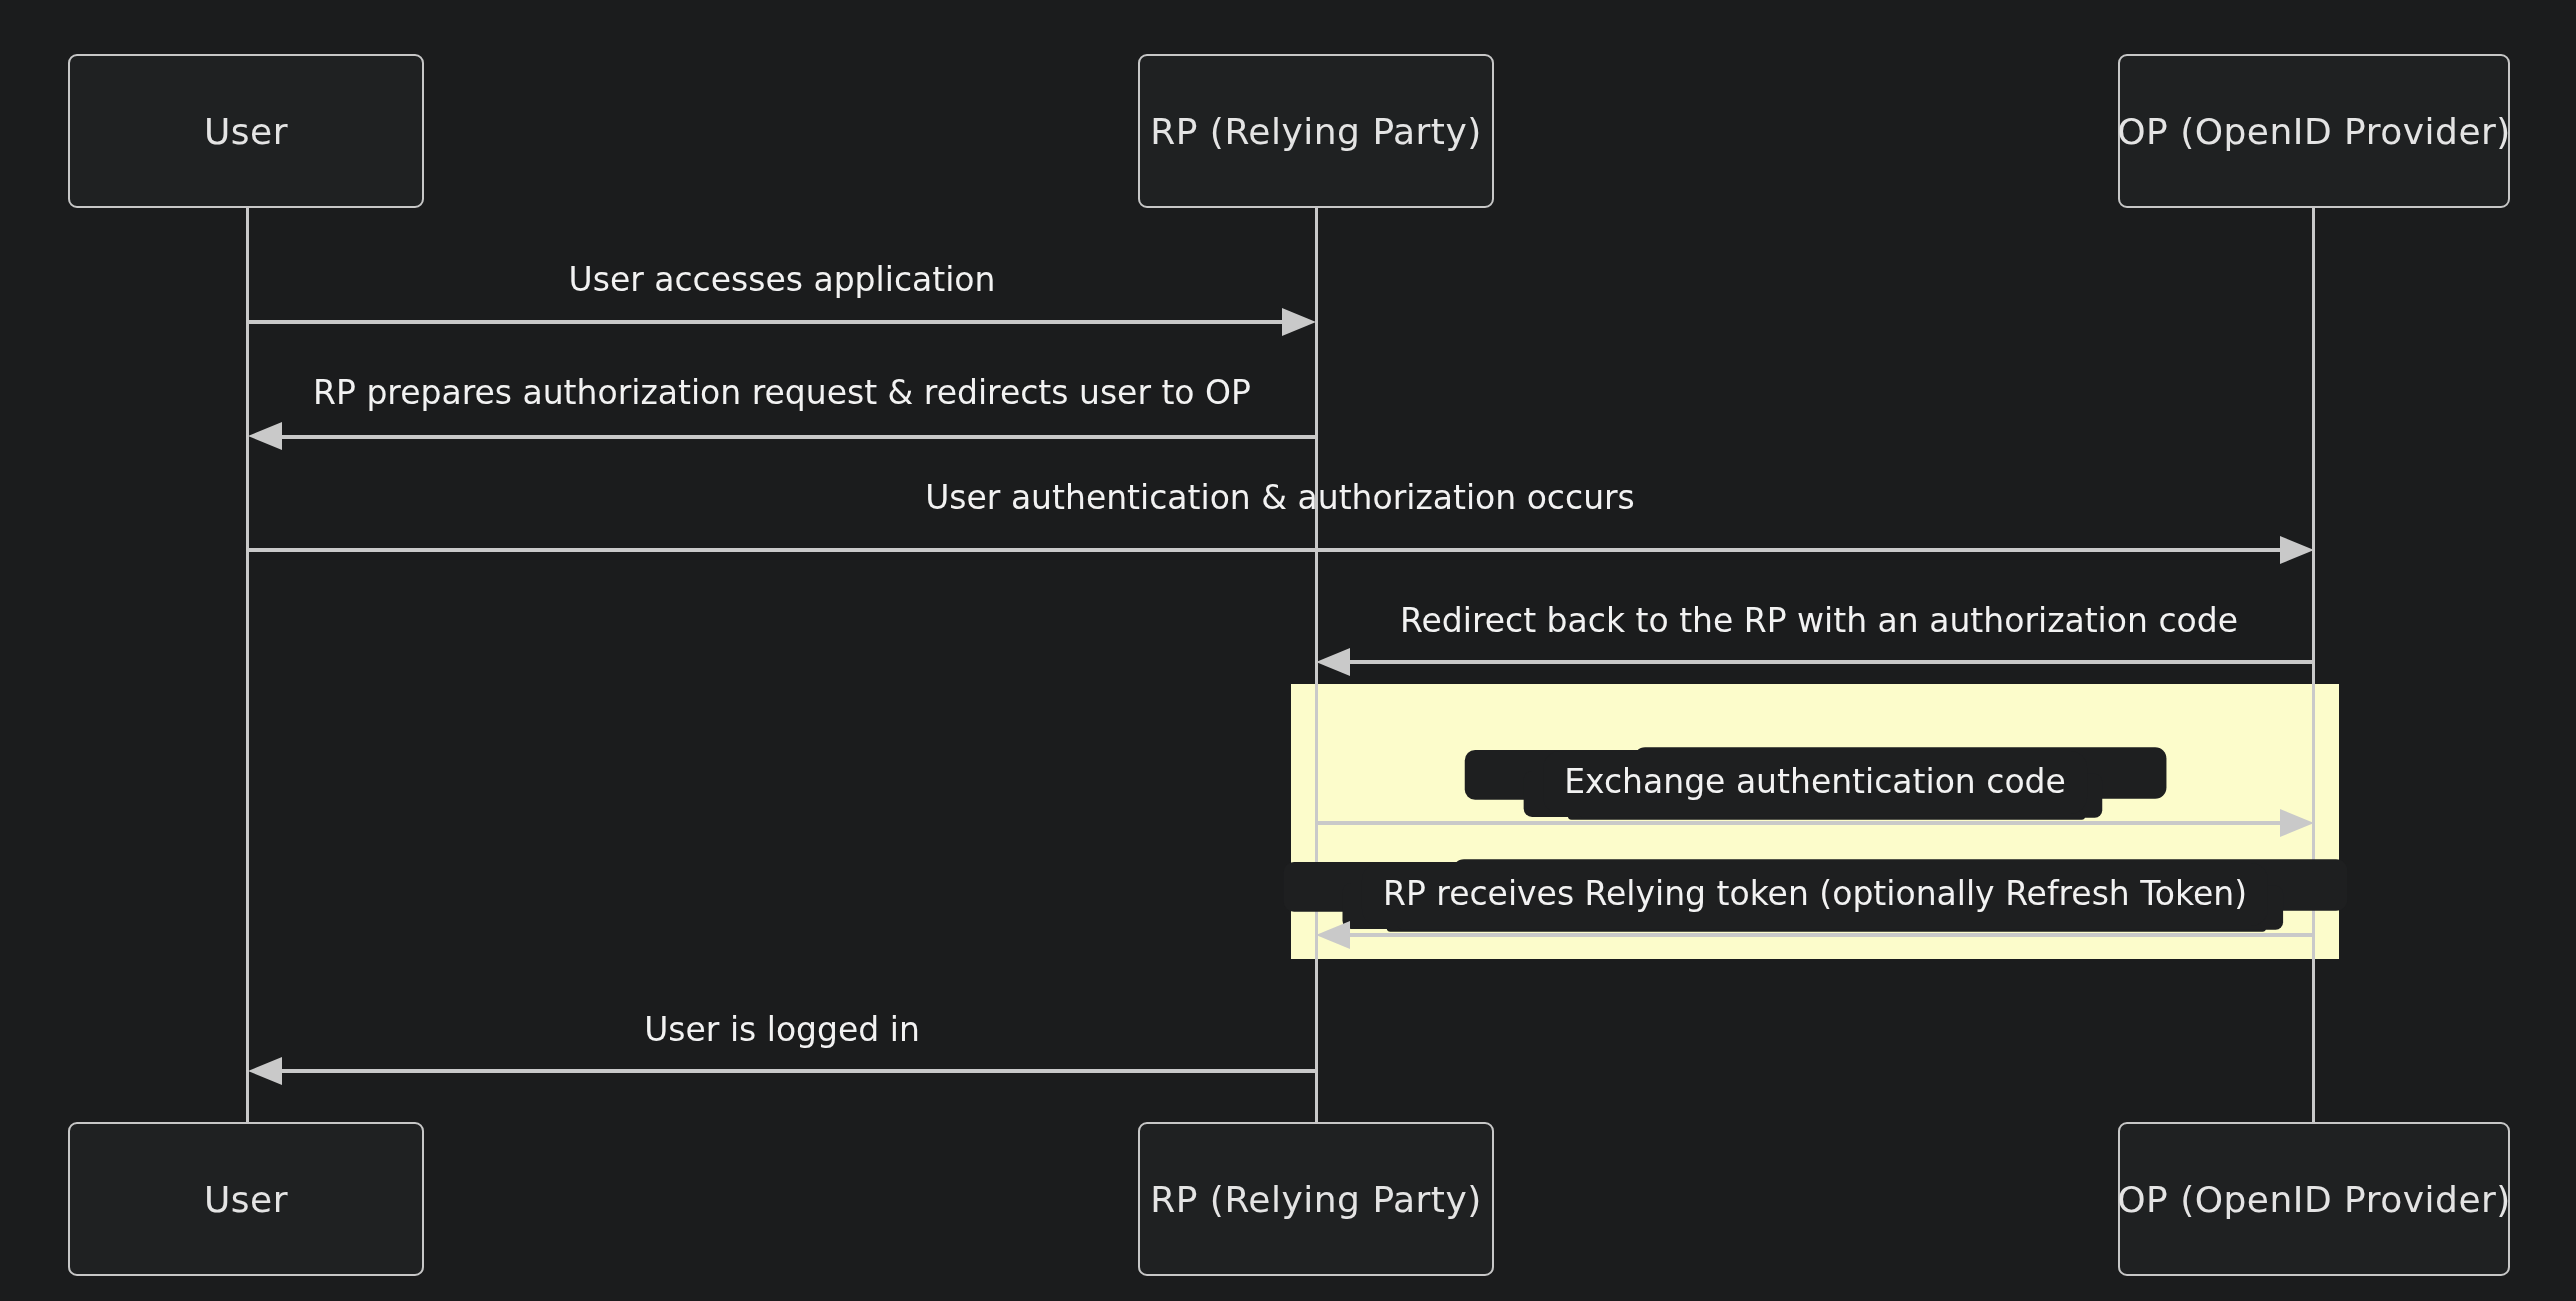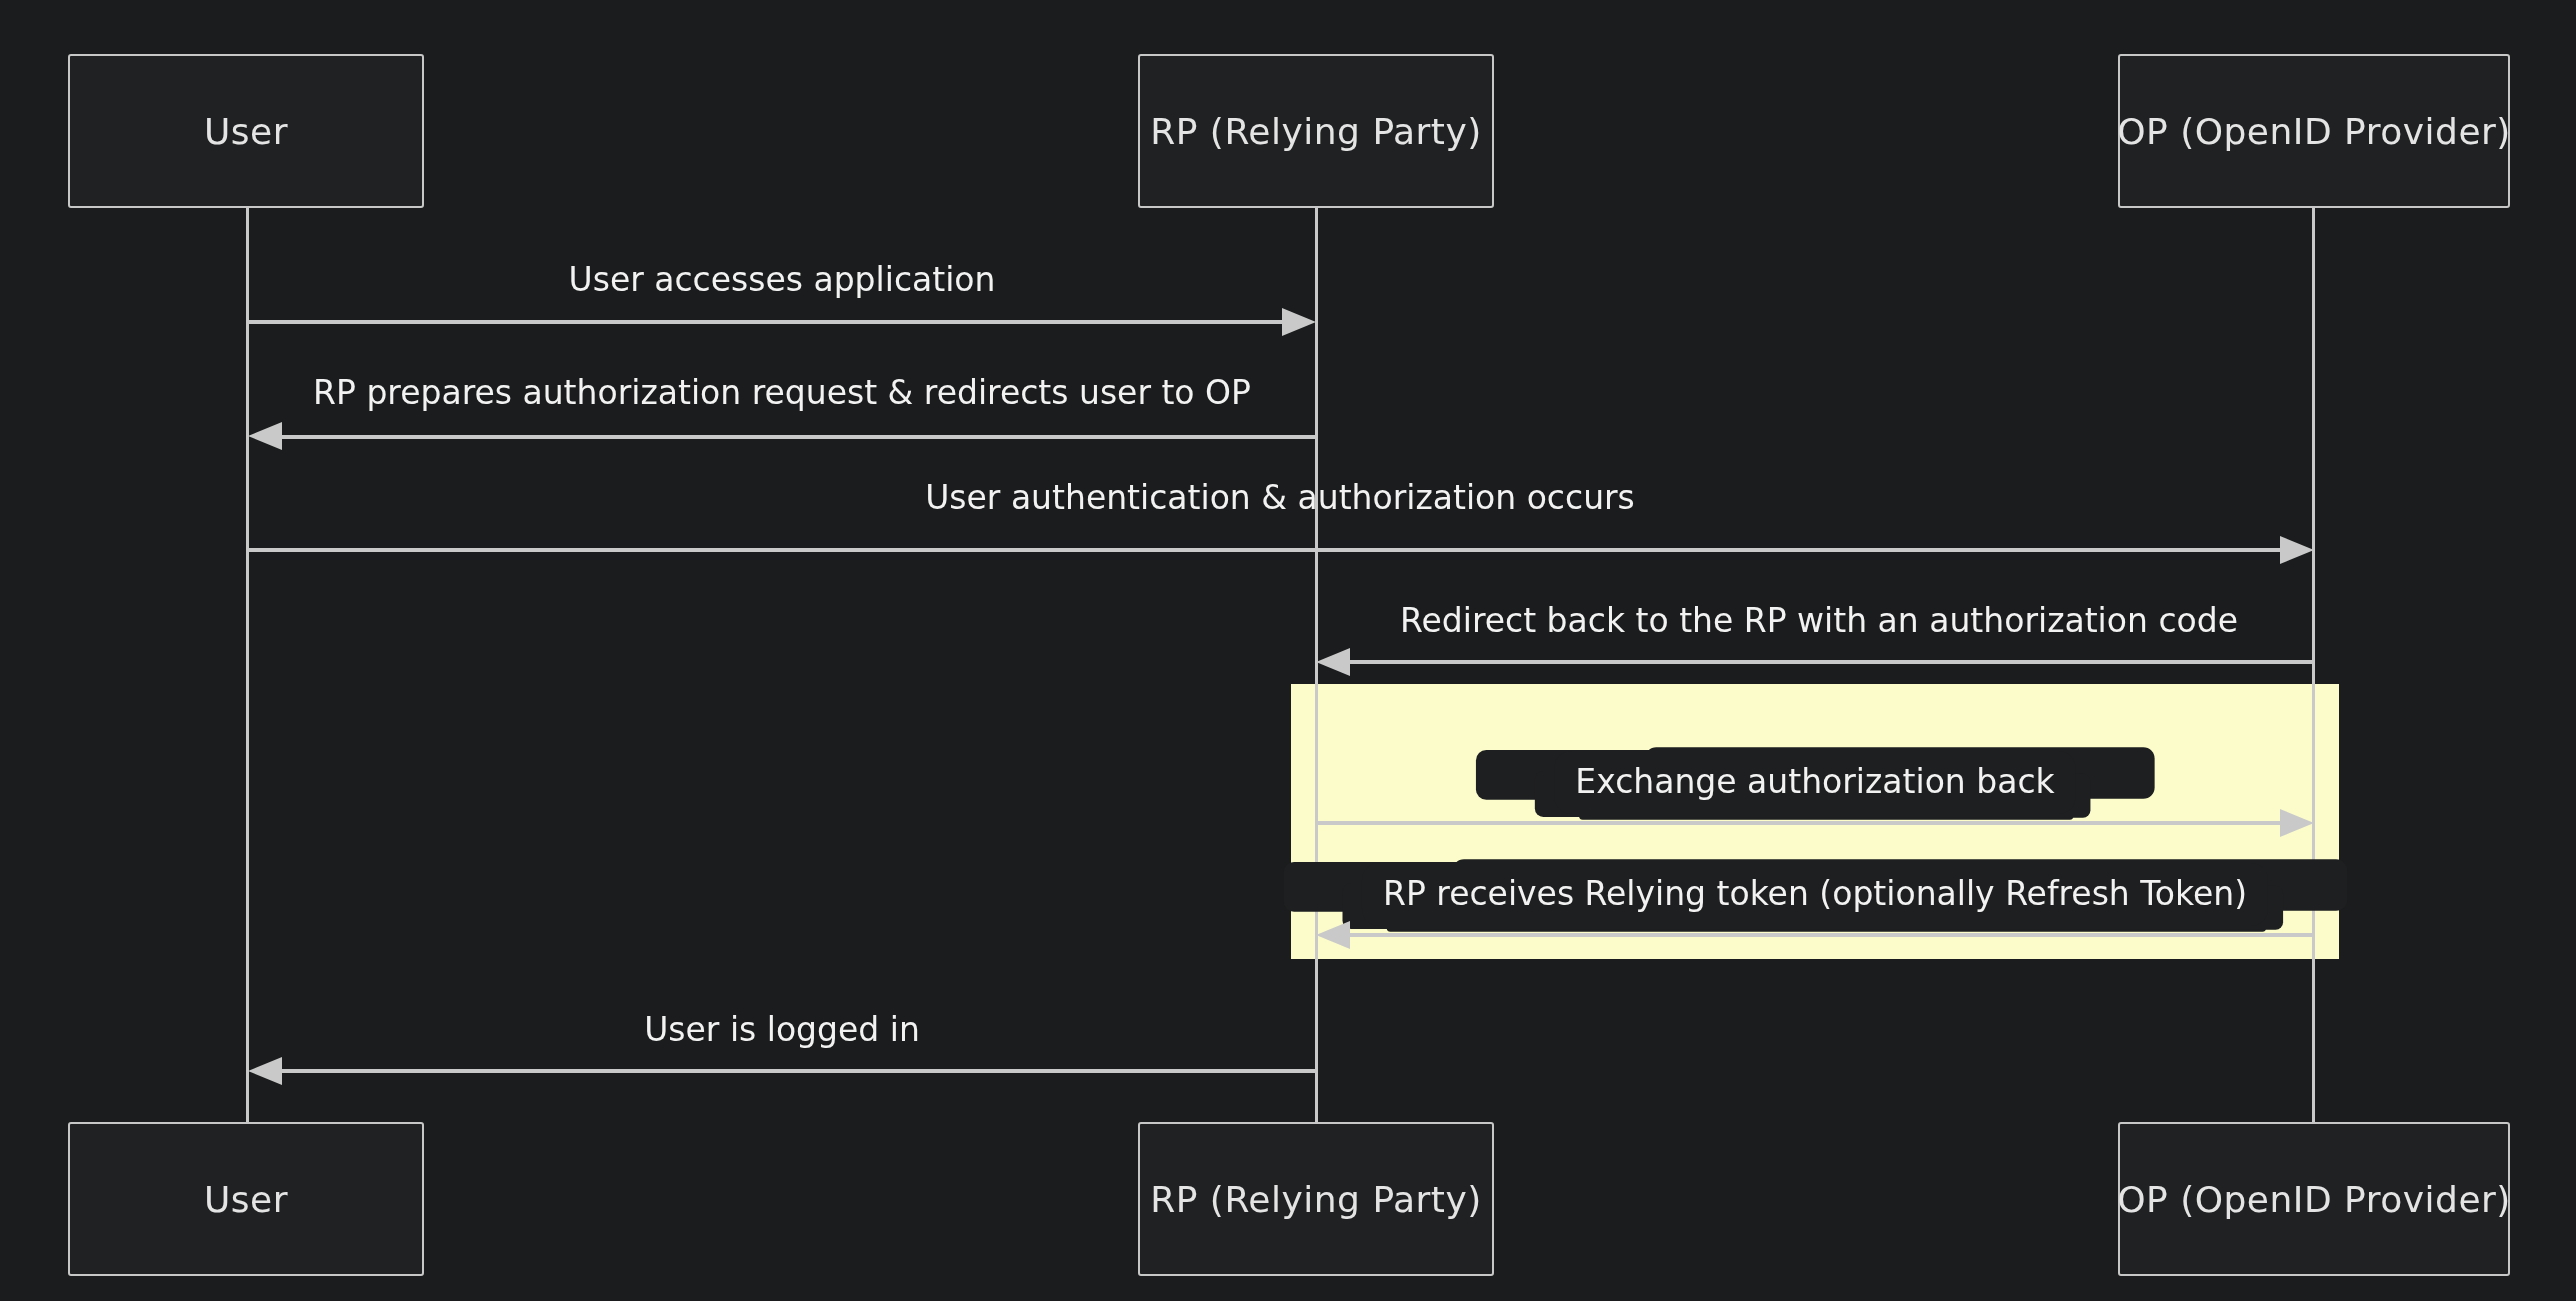--- a/index.html
+++ b/index.html
@@ -39,21 +39,21 @@
     height: 915px;
     background: var(--line);
   }
 
   
   .actor {
     position: absolute;
     height: 154px;
     background: var(--actor_fill);
     border: 2.8px solid var(--actor_border);
-    border-radius: 3px;
+    border-radius: 9px;
     display: flex;
     align-items: center;
     justify-content: center;
   }
   .actor span {
     color: var(--actor_text);
     font-size: 36px;
     letter-spacing: 0.5px;
     white-space: nowrap;
   }
@@ -136,21 +136,21 @@
   <div class="arrow-head left" style="left:248px; top:422px"></div>
 
   <div class="msg-label" style="left:1280px; top:476px">User authentication &amp; authorization occurs</div>
   <div class="msg-line" style="left:248px; top:548px; width:2033px"></div>
   <div class="arrow-head right" style="left:2280px; top:536px"></div>
 
   <div class="msg-label" style="left:1819px; top:599px">Redirect back to the RP with an authorization code</div>
   <div class="msg-line" style="left:1349px; top:660px; width:965px"></div>
   <div class="arrow-head left" style="left:1316px; top:648px"></div>
 
-  <div class="msg-label halo" style="left:1815px; top:751px">Exchange authorization back</div>
+  <div class="msg-label halo" style="left:1815px; top:751px">Exchange authentication code</div>
   <div class="msg-line" style="left:1316px; top:821px; width:965px"></div>
   <div class="arrow-head right" style="left:2280px; top:809px"></div>
 
   <div class="msg-label halo" style="left:1815px; top:863px">RP receives Relying token (optionally Refresh Token)</div>
   <div class="msg-line" style="left:1349px; top:933px; width:965px"></div>
   <div class="arrow-head left" style="left:1316px; top:921px"></div>
 
   <div class="msg-label" style="left:782px; top:1008px">User is logged in</div>
   <div class="msg-line" style="left:280px; top:1069px; width:1036px"></div>
   <div class="arrow-head left" style="left:248px; top:1057px"></div>

